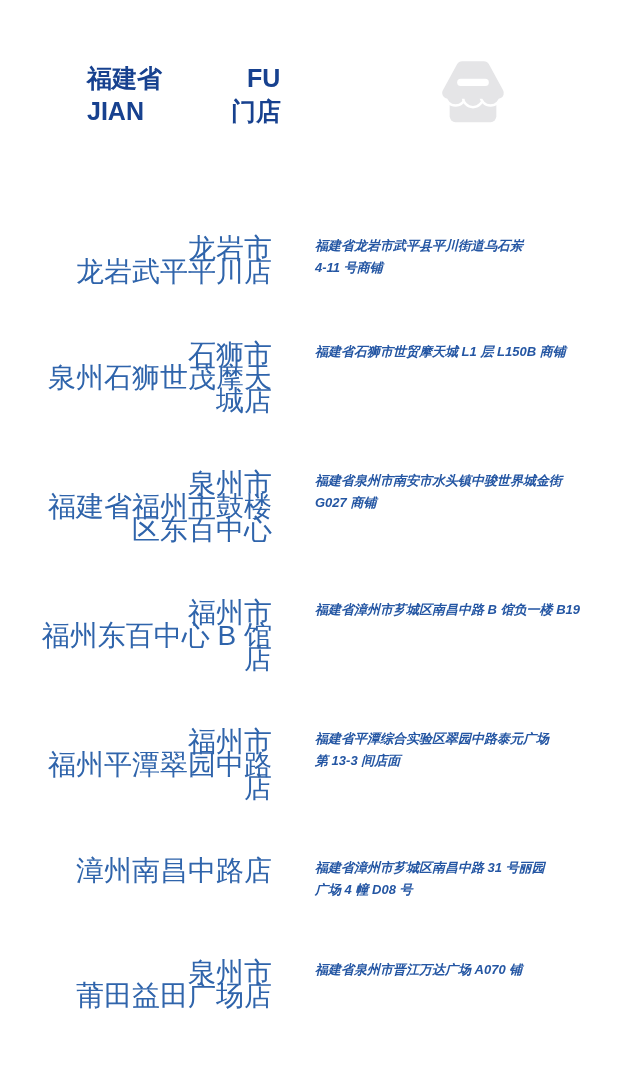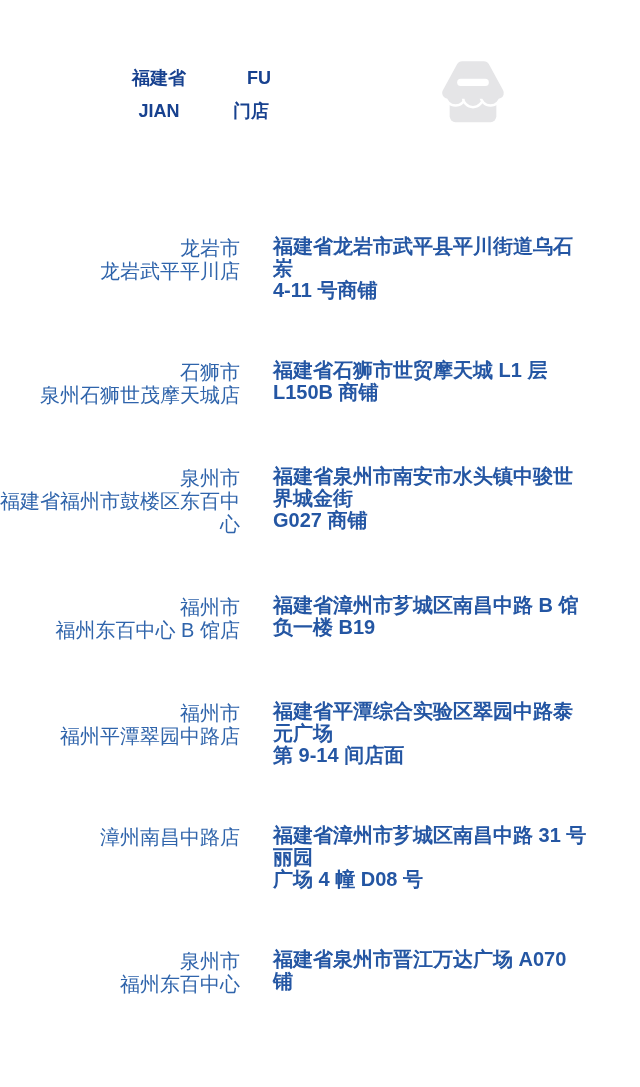--- a/index.html
+++ b/index.html
@@ -14,54 +14,55 @@
     width:640px;height:1087px;
     background:var(--page-bg);
     font-family:"Liberation Sans", sans-serif;
     position:relative;
     overflow:hidden;
   }
   .header{
     position:absolute;left:87px;top:62px;
     display:flex;
     font-weight:bold;
-    font-size:18px;line-height:33px;
+    font-size:25px;line-height:33px;
     color:var(--header-navy);
-    text-align:center;
   }
   .header-col{white-space:nowrap;}
   .header-col.col1{width:144px;}
   .h-line.fu{margin-left:16px;}
   .store-icon{
     position:absolute;left:433px;top:58px;
     width:80px;height:70px;
   }
   .store-list{
     position:absolute;top:237px;left:0;width:640px;
   }
   .store-row{
     display:flex;
     align-items:flex-start;
     margin-bottom:60px;
   }
   .store-row:last-child{margin-bottom:0;}
   .store-left{
     width:240px;
     text-align:right;
-    font-size:20px;line-height:23px;
+    font-size:28px;line-height:23px;
     color:var(--store-name-blue);
+    padding-left:32px;
   }
   .store-address{
-    margin-left:33px;
+    margin-left:43px;
     margin-top:-2px;
     width:318px;
-    font-size:20px;line-height:22px;
+    font-size:13px;line-height:22px;
     font-weight:bold;
     color:var(--address-blue);
     white-space:pre-line;
+    font-style:italic;
   }
 </style>
 </head>
 <body>
 
 <div class="page">
 
   <div class="header">
     <div class="header-col col1">
       <div class="h-line">福建省</div>
@@ -118,34 +119,34 @@
       </div>
       <div class="store-address">福建省漳州市芗城区南昌中路 B 馆负一楼 B19</div>
     </div>
 
     <div class="store-row">
       <div class="store-left">
         <div class="store-city">福州市</div>
         <div class="store-name">福州平潭翠园中路店</div>
       </div>
       <div class="store-address">福建省平潭综合实验区翠园中路泰元广场
-第 9-14 间店面</div>
+第 13-3 间店面</div>
     </div>
 
     <div class="store-row">
       <div class="store-left">
         <div class="store-name">漳州南昌中路店</div>
       </div>
       <div class="store-address">福建省漳州市芗城区南昌中路 31 号丽园
 广场 4 幢 D08 号</div>
     </div>
 
     <div class="store-row">
       <div class="store-left">
         <div class="store-city">泉州市</div>
-        <div class="store-name">福州东百中心</div>
+        <div class="store-name">莆田益田广场店</div>
       </div>
       <div class="store-address">福建省泉州市晋江万达广场 A070 铺</div>
     </div>
 
   </div>
 
 </div>
 
 </body></html>

